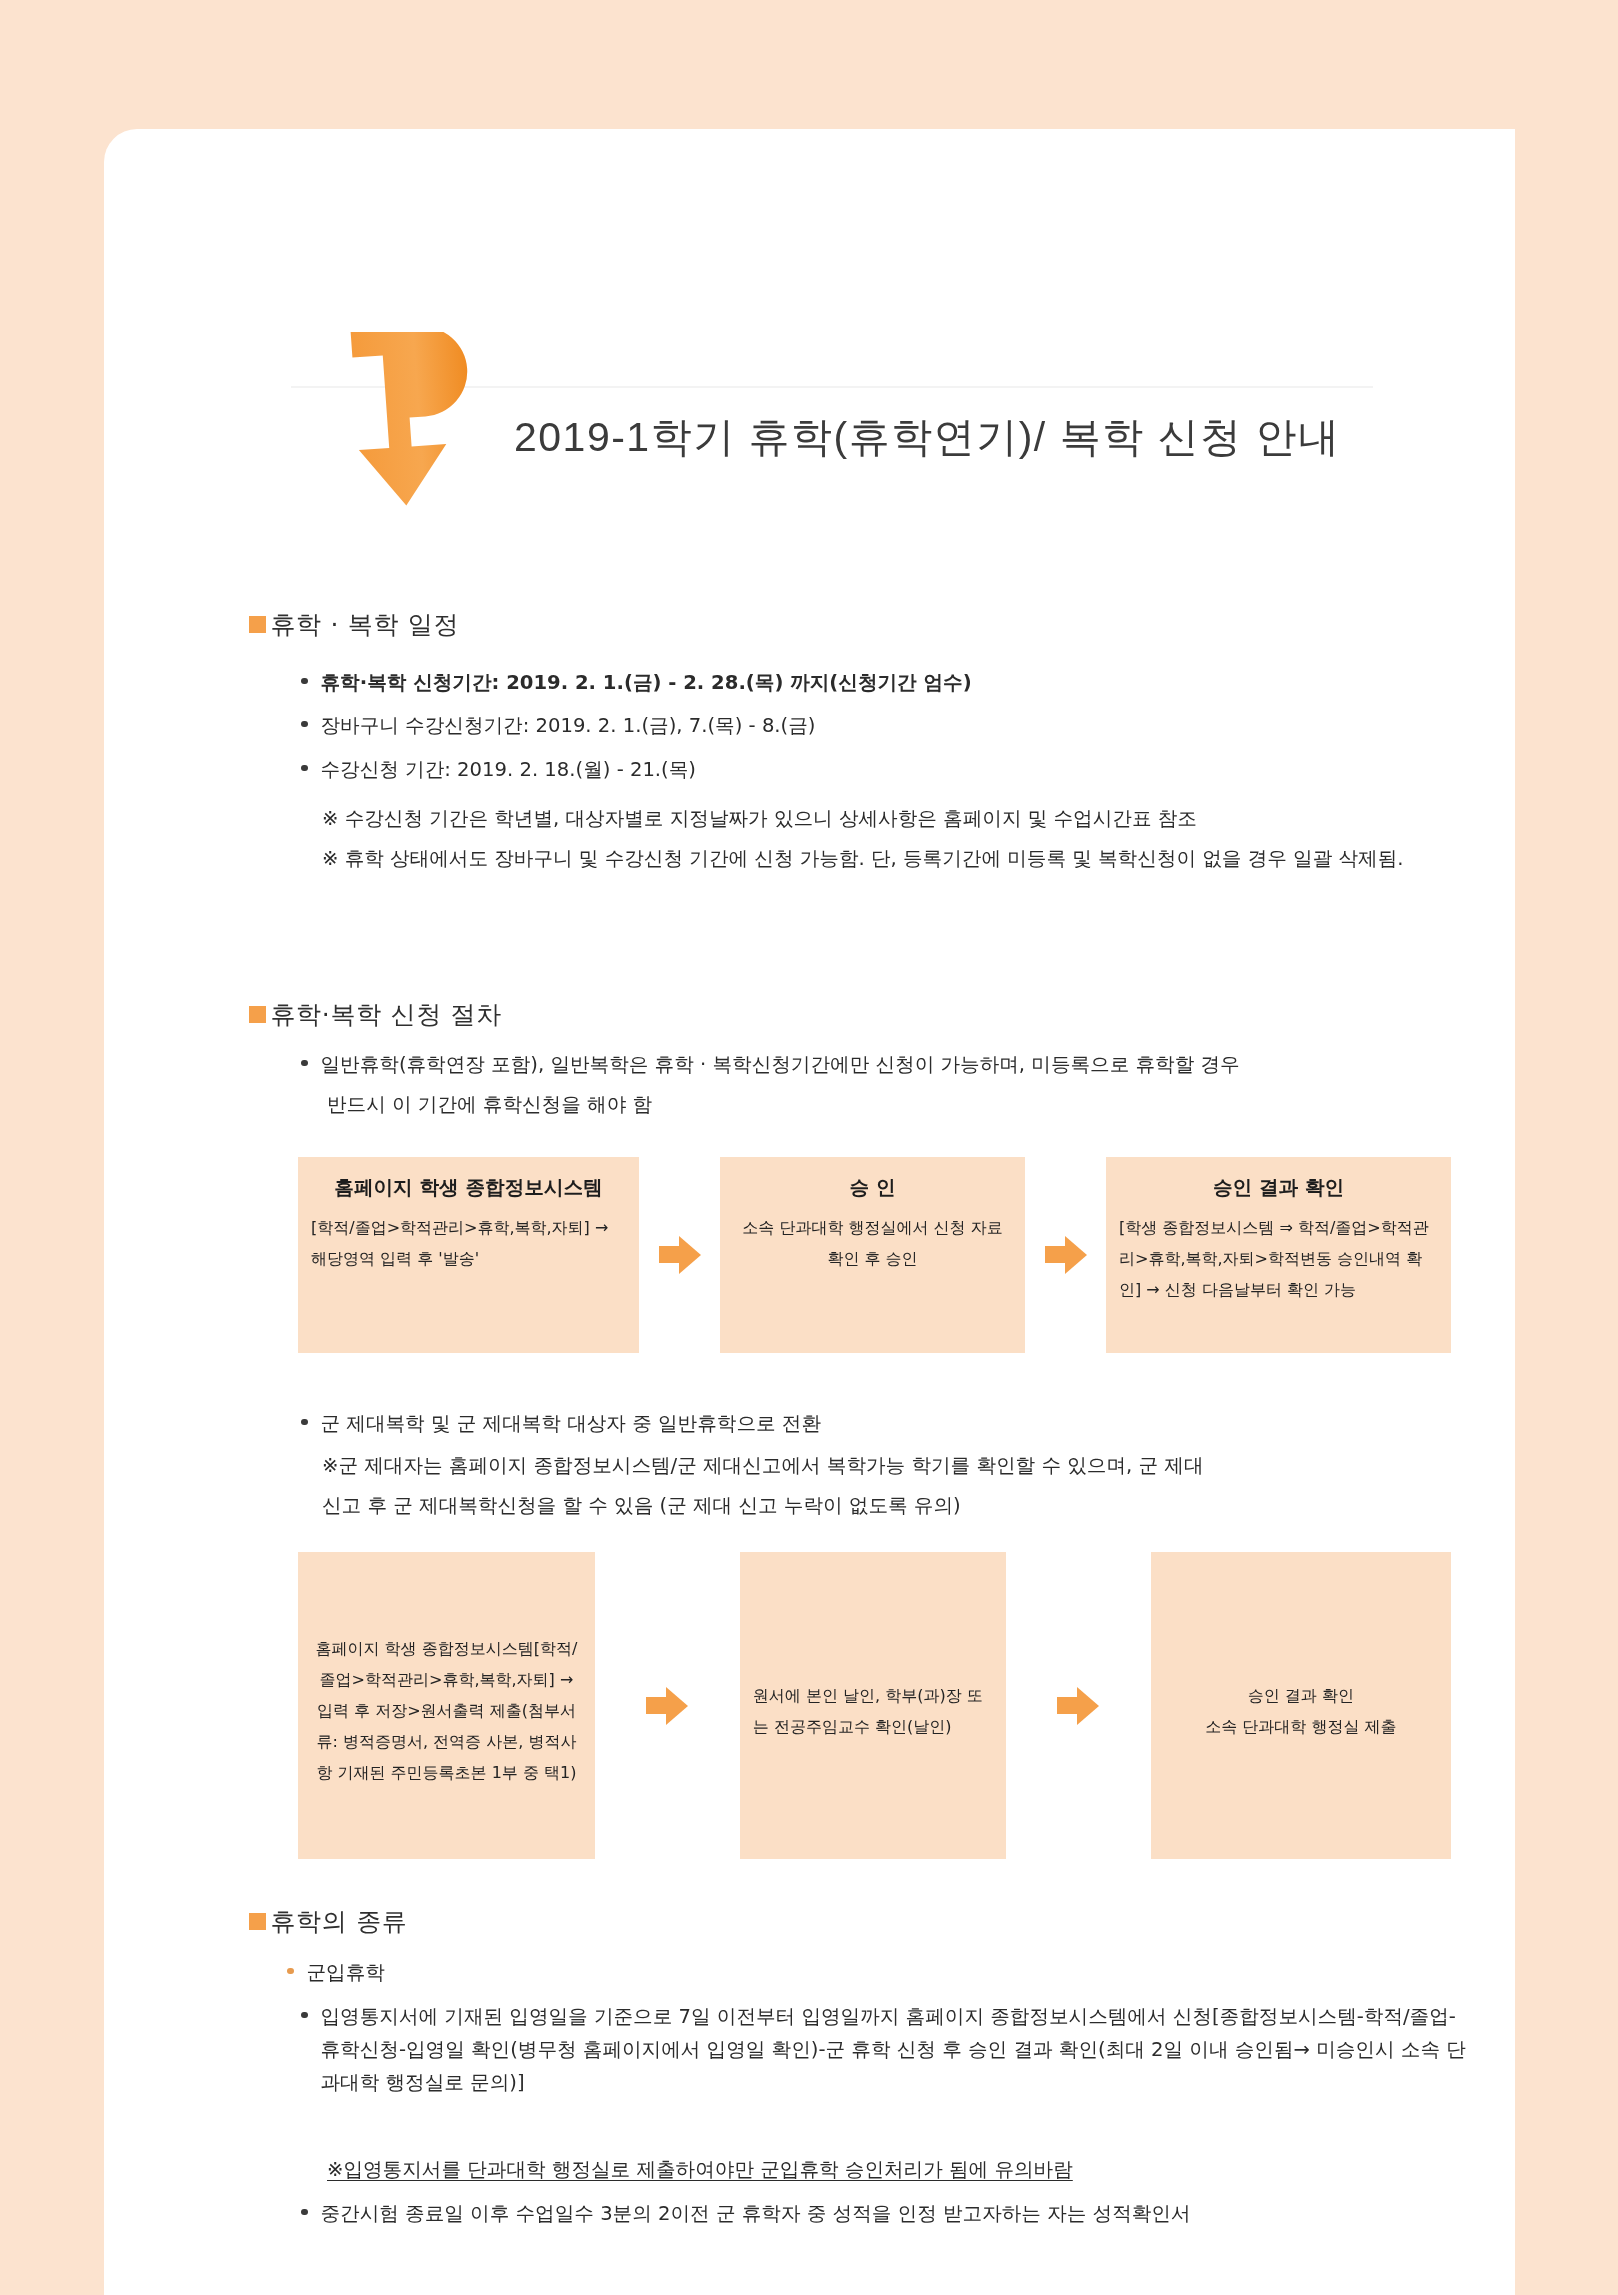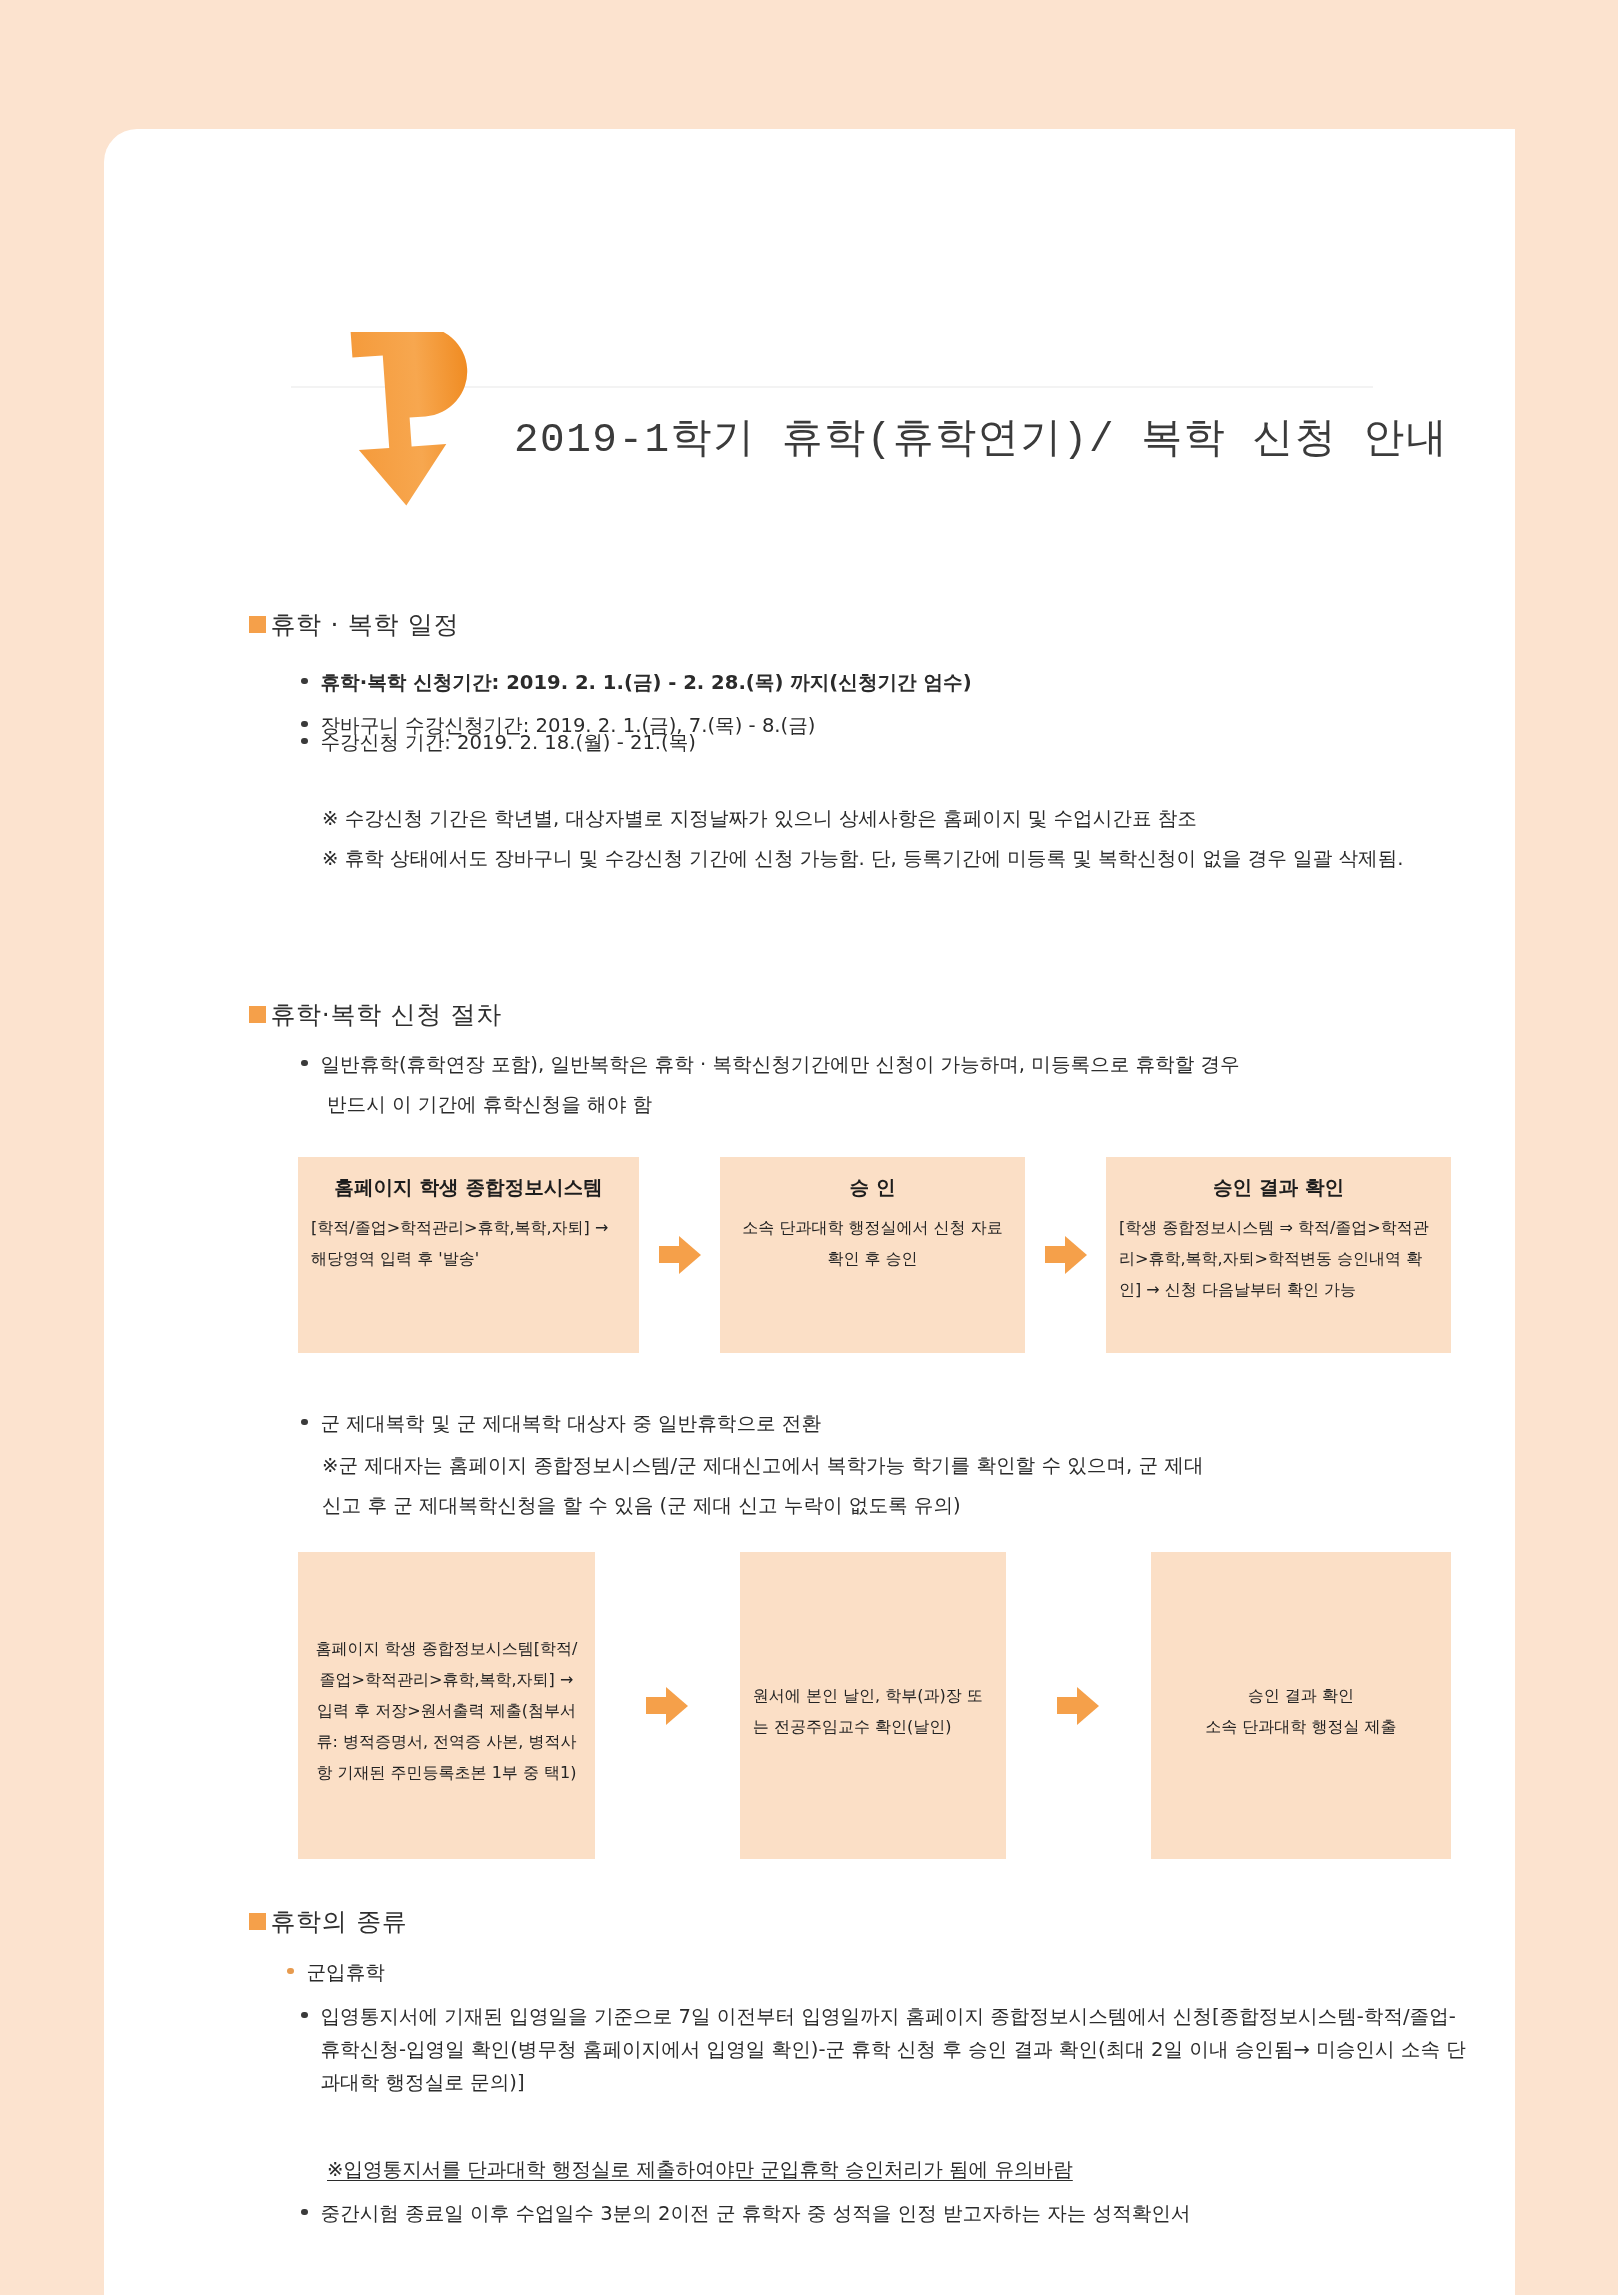--- a/index.html
+++ b/index.html
@@ -39,21 +39,21 @@
     width: 174px;
     height: 181px;
   }
   .title {
     position: absolute;
     left: 410px;
     top: 281px;
     font-size: 41px;
     letter-spacing: 1.5px;
     color: #3b3b3b;
-    font-family: Liberation Mono, monospace;
+    font-family: Liberation Sans, sans-serif;
     white-space: nowrap;
   }
   
   .section-head {
     position: absolute;
     display: flex;
     align-items: center;
     gap: 4px;
   }
   .sq {
@@ -182,21 +182,21 @@
   </div>
 
   <div class="bullet-row" style="left:197px; top:537px; width:1160px;">
     <span class="dot"></span>
     <span class="txt bold">휴학·복학 신청기간: 2019. 2. 1.(금) - 2. 28.(목) 까지(신청기간 엄수)</span>
   </div>
   <div class="bullet-row" style="left:197px; top:580px; width:1160px;">
     <span class="dot"></span>
     <span class="txt">장바구니 수강신청기간: 2019. 2. 1.(금), 7.(목) - 8.(금)</span>
   </div>
-  <div class="bullet-row" style="left:197px; top:597px; width:1160px;">
+  <div class="bullet-row" style="left:197px; top:624px; width:1160px;">
     <span class="dot"></span>
     <span class="txt">수강신청 기간: 2019. 2. 18.(월) - 21.(목)</span>
   </div>
 
   <div class="plain" style="left:218px; top:673px; width:1146px;">※ 수강신청 기간은 학년별, 대상자별로 지정날짜가 있으니 상세사항은 홈페이지 및 수업시간표 참조</div>
   <div class="plain" style="left:218px; top:713px; width:1153px;">※ 휴학 상태에서도 장바구니 및 수강신청 기간에 신청 가능함. 단, 등록기간에 미등록 및 복학신청이 없을 경우 일괄 삭제됨.</div>
 
   <div class="section-head" style="left:145px; top:869px;">
     <span class="sq"></span>
     <span class="txt">휴학·복학 신청 절차</span>

